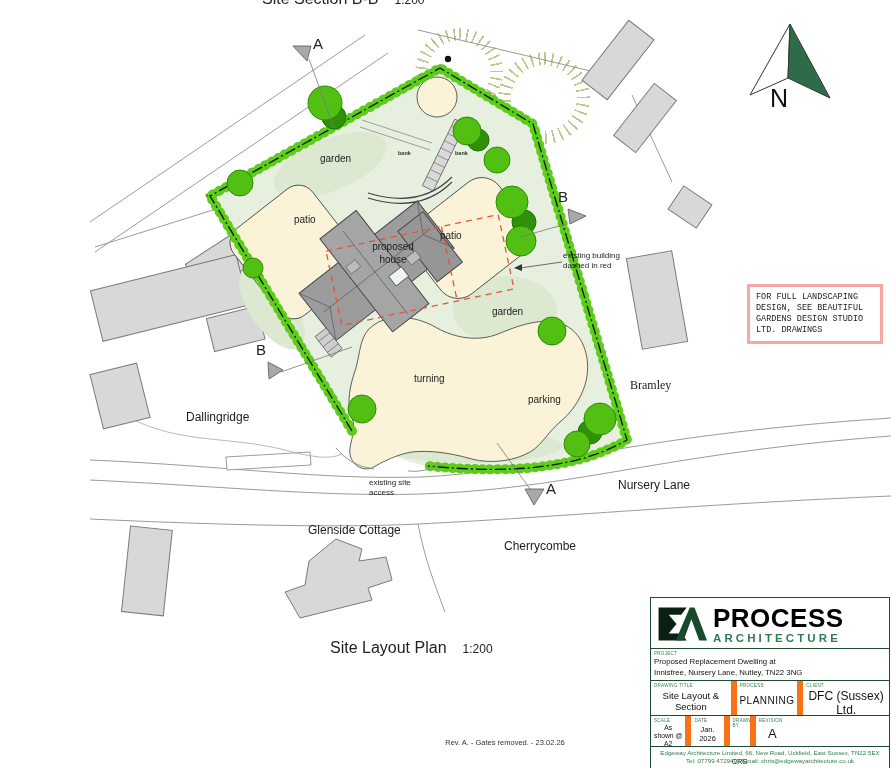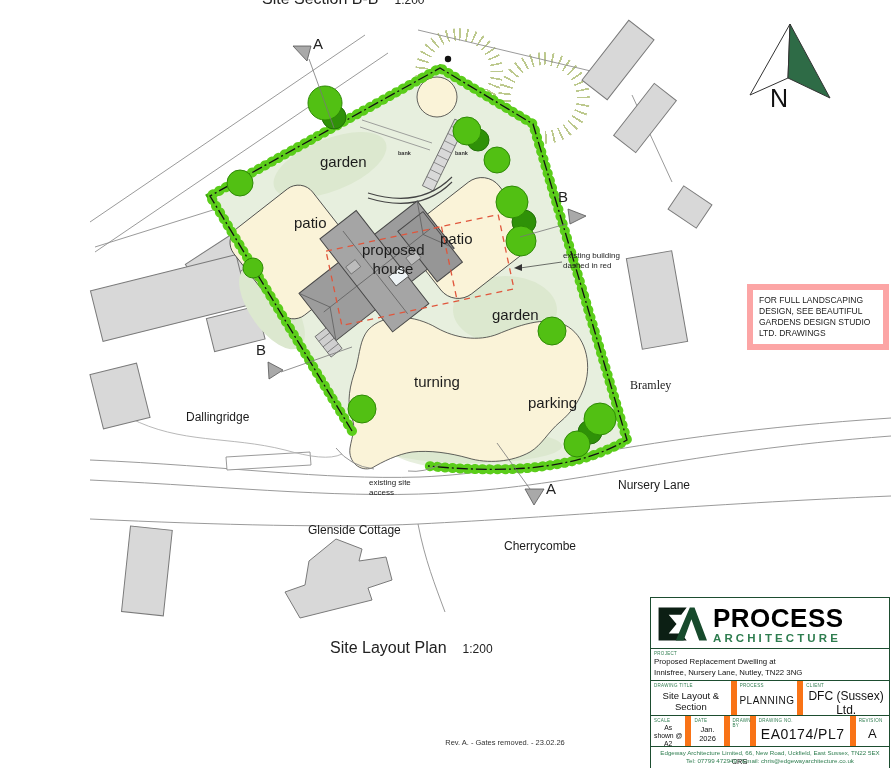--- a/index.html
+++ b/index.html
@@ -1,20 +1,20 @@
 <!DOCTYPE html>
 <html><head>
 <meta charset="utf-8">
 <style>
   html,body{margin:0;padding:0;}
   body{width:891px;height:768px;position:relative;overflow:hidden;background:#ffffff;
        font-family:"Liberation Sans",sans-serif;}
   .abs{position:absolute;}
   .lbl{position:absolute;font-family:"Liberation Sans",sans-serif;color:#1c1c1c;
-       white-space:nowrap;font-size:15px;}
+       white-space:nowrap;font-size:10px;}
   .wrap{white-space:normal;line-height:1.25;}
   .xs{font-size:5.5px;font-weight:bold;color:#333;}
   .sm{font-size:8px;}
   .place{font-size:12px;}
   .marker{font-size:15px;color:#222;}
   .sunring{position:absolute;border-radius:50%;
      background:repeating-conic-gradient(rgba(185,198,135,.95) 0deg 2.5deg, transparent 2.5deg 11deg);
      -webkit-mask:radial-gradient(closest-side, transparent 71%, #000 72%);
      mask:radial-gradient(closest-side, transparent 71%, #000 72%);}
   
@@ -26,22 +26,22 @@
   .tb-cell:last-child{border-right:none;}
   .tb-lab{font-size:4.5px;color:#2e7d4f;letter-spacing:.3px;margin-bottom:1px;}
   .tb-val{font-size:9px;line-height:1.2;text-align:center;flex:1;display:flex;
       align-items:center;justify-content:center;}
   .logo-row{display:flex;align-items:center;padding:6px 6px 4px 6px;}
   .brand{margin-left:6px;}
   .brand-name{font-size:26px;font-weight:bold;letter-spacing:.5px;color:#000;line-height:1;}
   .brand-sub{font-size:11.5px;font-weight:bold;letter-spacing:3.1px;color:#2e7d4f;margin-top:1px;}
   .tb-foot{border-top:1px solid #1d4d30;text-align:center;color:#2e7d4f;
       font-size:6.2px;line-height:1.35;padding:2px 1px;}
-  .notebox{position:absolute;left:747px;top:284px;width:118px;border:6px solid #fca5a5;
-      padding:5px 6px;font-size:8.5px;line-height:1.3;color:#222;}
+  .notebox{position:absolute;left:747px;top:284px;width:118px;border:3px solid #fca5a5;
+      padding:5px 6px;font-size:8.5px;line-height:1.3;color:#222;font-family:Liberation Mono, monospace;}
   .ttl{position:absolute;font-size:16px;color:#222;}
   .ttl .scale{font-size:12px;margin-left:16px;}
 </style>
 </head>
 <body>
 
 <div class="sunring" style="left:415px;top:28px;width:88px;height:88px;"></div>
 <div class="sunring" style="left:498px;top:52px;width:92px;height:92px;"></div>
 
 <svg class="abs" style="left:0;top:0;" width="891" height="768" viewBox="0 0 891 768">
@@ -254,24 +254,20 @@
       <div class="tb-val" style="font-size:6.8px;">As shown @ A2</div>
     </div>
     <div class="tb-cell" style="width:16%;">
       <div class="tb-lab">DATE</div>
       <div class="tb-val" style="font-size:7.5px;">Jan. 2026</div>
     </div>
     <div class="tb-cell" style="width:11%;">
       <div class="tb-lab">DRAWN BY</div>
       <div class="tb-val" style="font-size:7.5px;margin-top:28px;">CRS</div>
     </div>
-    <div class="tb-cell" style="width:42%;">
-      <div class="tb-lab">DRAWING NO.</div>
-      <div class="tb-val" style="font-size:14px;letter-spacing:.5px;">EA0174/PL7</div>
-    </div>
     <div class="tb-cell" style="width:14%;">
       <div class="tb-lab">REVISION</div>
       <div class="tb-val" style="font-size:13px;">A</div>
     </div>
   </div>
   <div class="tb-foot">
     <div>Edgeway Architecture Limited, 66, New Road, Uckfield, East Sussex, TN22 5EX</div>
     <div>Tel: 07799 472949  /  Email: chris@edgewayarchitecture.co.uk</div>
   </div>
 </div>

